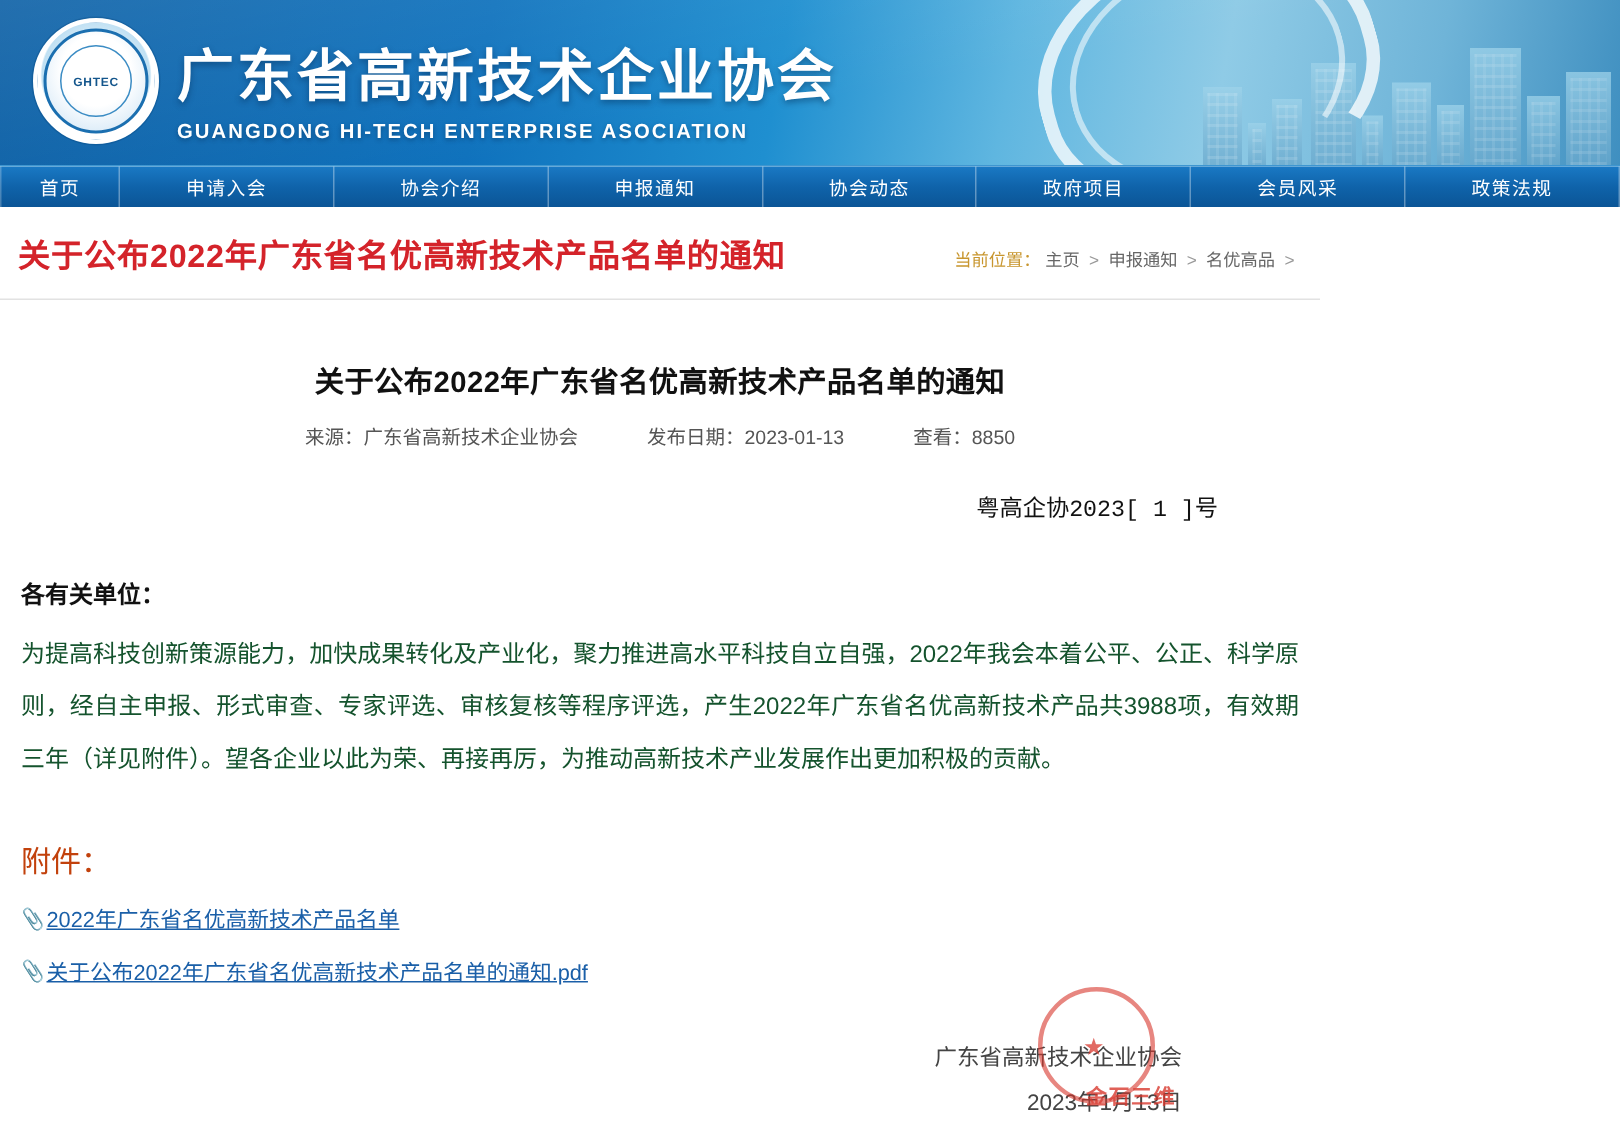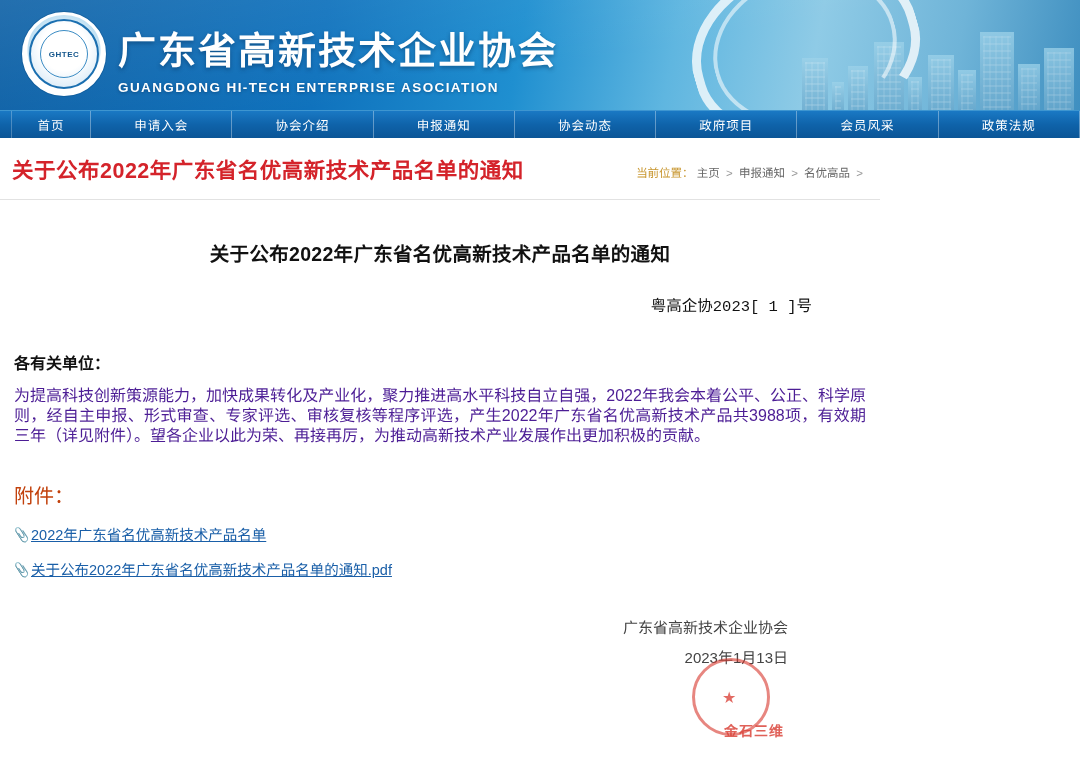--- a/index.html
+++ b/index.html
@@ -89,21 +89,20 @@
   .titles .en {
     margin-top:5px; font-size:13.5px; letter-spacing:1.4px; font-weight:bold;
     text-shadow:0 1px 3px rgba(0,40,80,.45);
   }
 
   
   .nav {
     display:flex; width:1080px; height:28px;
     background: linear-gradient(180deg,#1a79c4 0%, #0f63aa 50%, #0b5596 100%);
     border-top:1px solid #3e96d0;
-    padding-left:11px;
   }
   .nav .item {
     flex: 1 1 0;
     display:flex; align-items:center; justify-content:center;
     color:#ffffff; font-size:12.5px; letter-spacing:1px;
     border-right:1px solid rgba(255,255,255,.35);
     cursor:pointer; white-space:nowrap;
   }
   .nav .item:first-child{ flex:0 0 80px; border-left:1px solid rgba(255,255,255,.25);}
   .nav .item:last-child{ border-right:1px solid rgba(255,255,255,.35); }
@@ -137,21 +136,21 @@
   }
   .meta span b{ font-weight:normal; }
   .docno{
     margin-top:26px; text-align:right; padding-right:54px;
     font-size:15.5px; color:#111;font-family:Liberation Mono, monospace;
   }
   .salut{
     margin-top:34px; font-size:16px; font-weight:bold; color:#111;
   }
   .body-p{
-    margin-top:12px; font-size:16px; line-height:20px; color:#4c1d95;
+    margin-top:12px; font-size:16px; line-height:35px; color:#14532d;
     text-align:justify; text-justify:inter-ideograph;
   }
   .attach-label{ margin-top:34px; font-size:20px; color:#c2410c; }
   .attach{
     margin-top:14px; display:flex; align-items:center; gap:4px;
     font-size:14.5px; color:#1a5fa8;
   }
   .attach a{ color:#1a5fa8; text-decoration:underline; cursor:pointer; }
   .clip{
     display:inline-block; width:13px; height:14px; color:#5aa14a; font-size:13px;
@@ -235,20 +234,31 @@
       <span class="sep">&gt;</span>
       <a>名优高品</a>
       <span class="sep">&gt;</span>
     </div>
   </div>
 
   <div class="article">
 
     <div class="art-title">关于公布2022年广东省名优高新技术产品名单的通知</div>
 
+    <div class="meta">
+      <span>
+        <b>来源：</b><b>广东省高新技术企业协会</b>
+      </span>
+      <span>
+        <b>发布日期：</b><b>2023-01-13</b>
+      </span>
+      <span>
+        <b>查看：</b><b>8850</b>
+      </span>
+    </div>
 
     <div class="docno">粤高企协2023[ 1 ]号</div>
 
     <div class="salut">各有关单位：</div>
 
     <div class="body-p">为提高科技创新策源能力，加快成果转化及产业化，聚力推进高水平科技自立自强，2022年我会本着公平、公正、科学原则，经自主申报、形式审查、专家评选、审核复核等程序评选，产生2022年广东省名优高新技术产品共3988项，有效期三年（详见附件）。望各企业以此为荣、再接再厉，为推动高新技术产业发展作出更加积极的贡献。</div>
 
     <div class="attach-label">附件：</div>
 
     <div class="attach">

